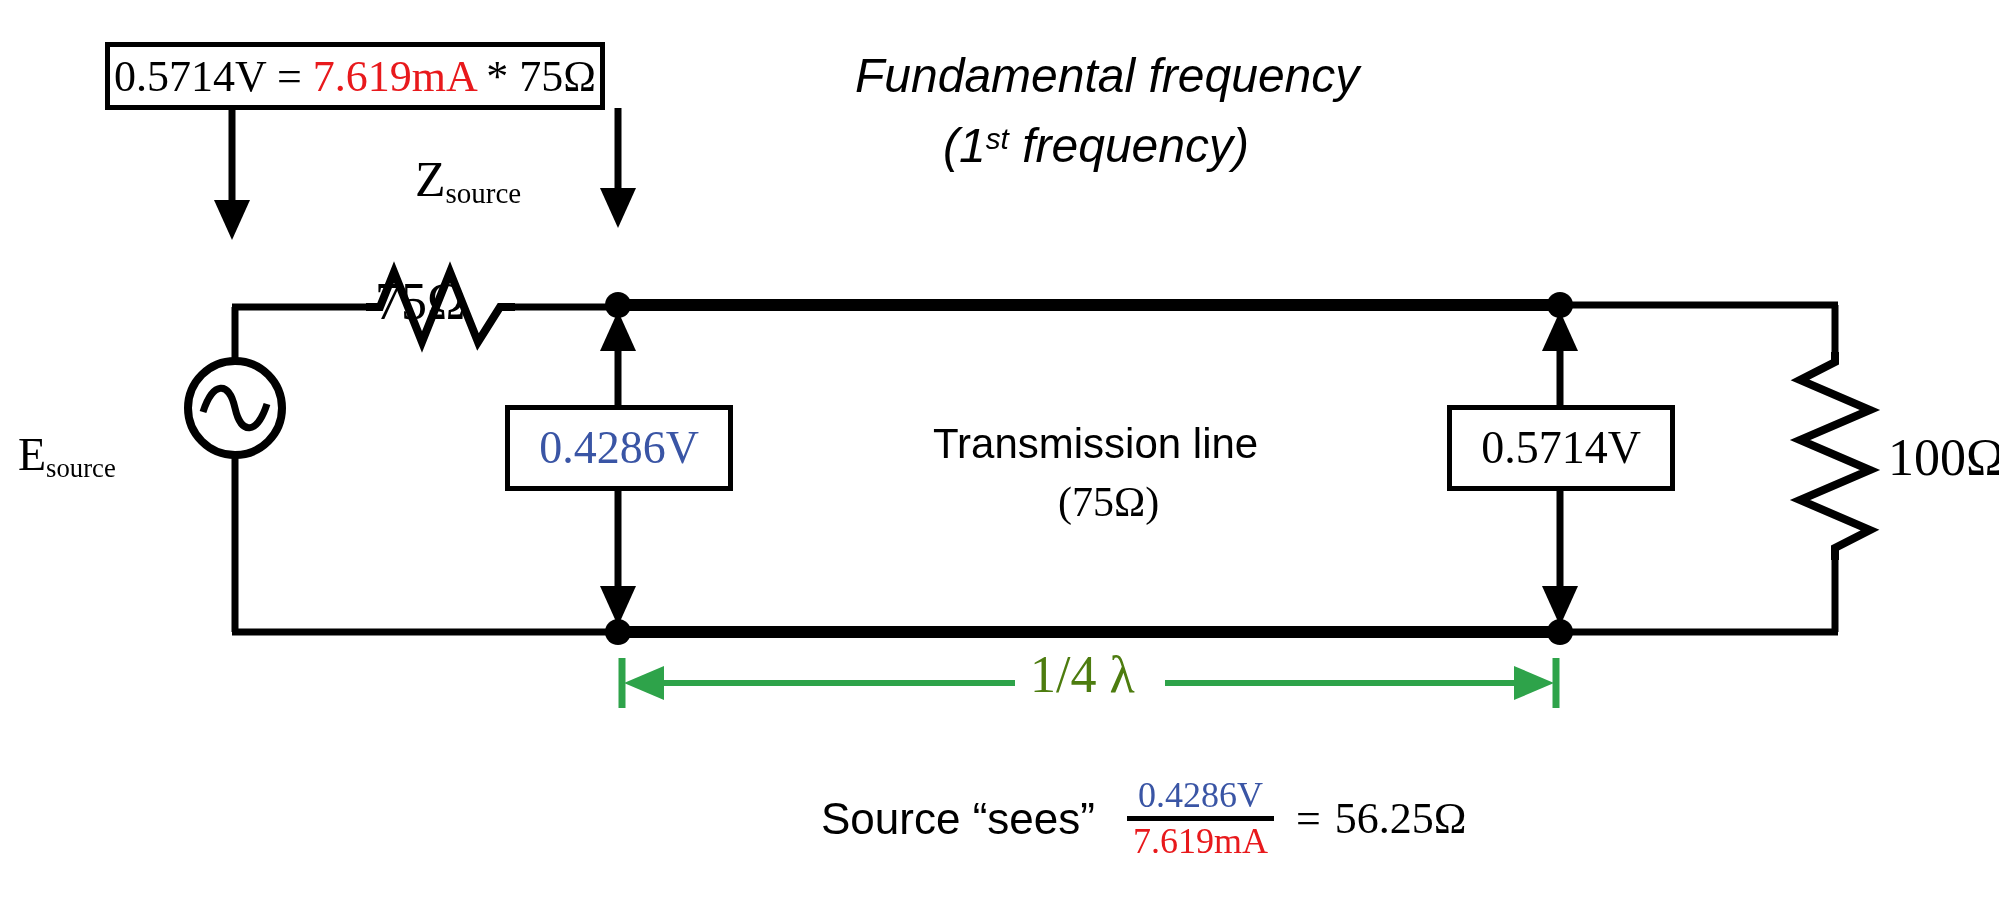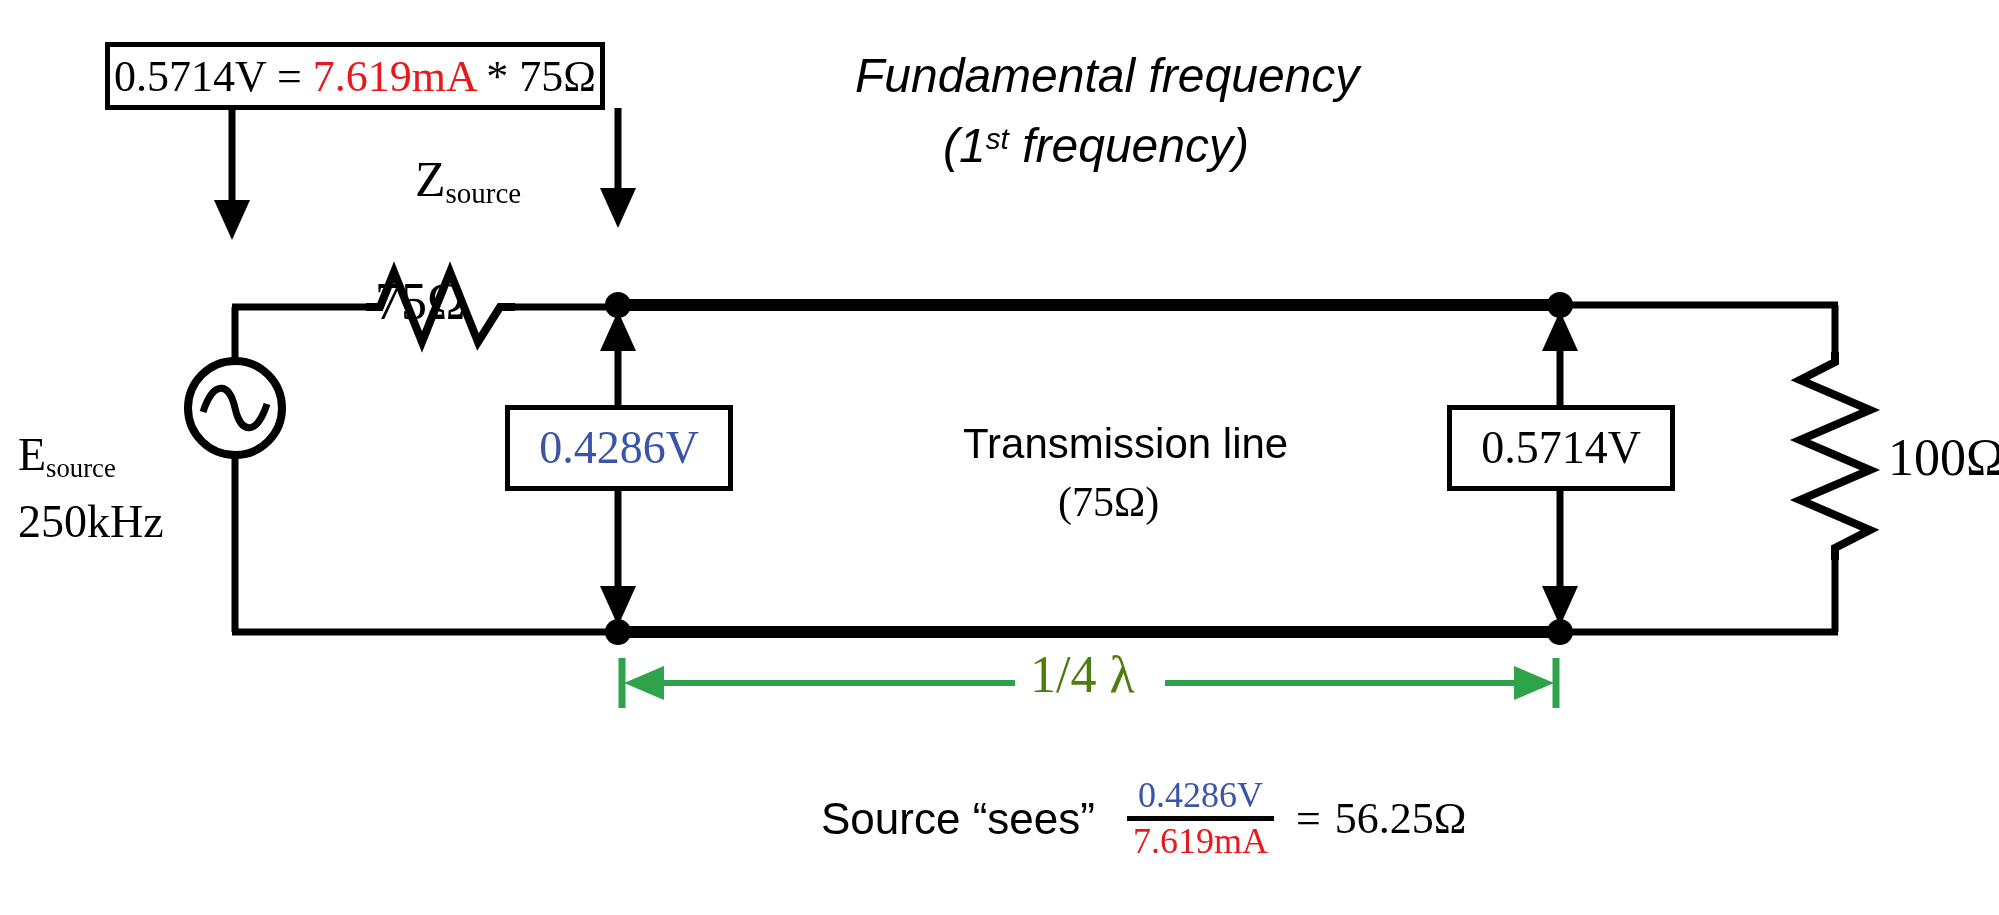--- a/index.html
+++ b/index.html
@@ -118,36 +118,33 @@
   </svg>
 
   <div class="abs box" style="left:505px;top:405px;width:228px;height:86px;">
     <span class="vbox-txt" style="color:#3a55a5;">0.4286V</span>
   </div>
 
   <div class="abs box" style="left:1447px;top:405px;width:228px;height:86px;">
     <span class="vbox-txt" style="color:#000;">0.5714V</span>
   </div>
 
-  <div class="abs sans" style="left:963px;top:420px;font-size:42px;">
+  <div class="abs sans" style="left:933px;top:420px;font-size:42px;">
     <span>Transmission line</span>
   </div>
   <div class="abs serif" style="left:1058px;top:478px;font-size:42px;">
     <span>(75Ω)</span>
   </div>
 
   <div class="abs serif" style="left:1888px;top:428px;font-size:52px;">
     <span>100Ω</span>
   </div>
 
   <div class="abs serif" style="left:18px;top:428px;font-size:46px;">
     <span>E</span><span class="sub">source</span>
-  </div>
-  <div class="abs serif" style="left:18px;top:495px;font-size:46px;">
-    <span>250kHz</span>
   </div>
 
   <div class="abs serif" style="left:1030px;top:645px;font-size:52px;color:#4d7c0f;">
     <span>1/4 λ</span>
   </div>
 
   <div class="abs" style="left:821px;top:775px;display:flex;align-items:center;">
     <span class="sans" style="font-size:44px;margin-right:32px;">Source “sees”</span>
     <span class="frac serif">
       <span class="num" style="color:#3a55a5;">0.4286V</span>

